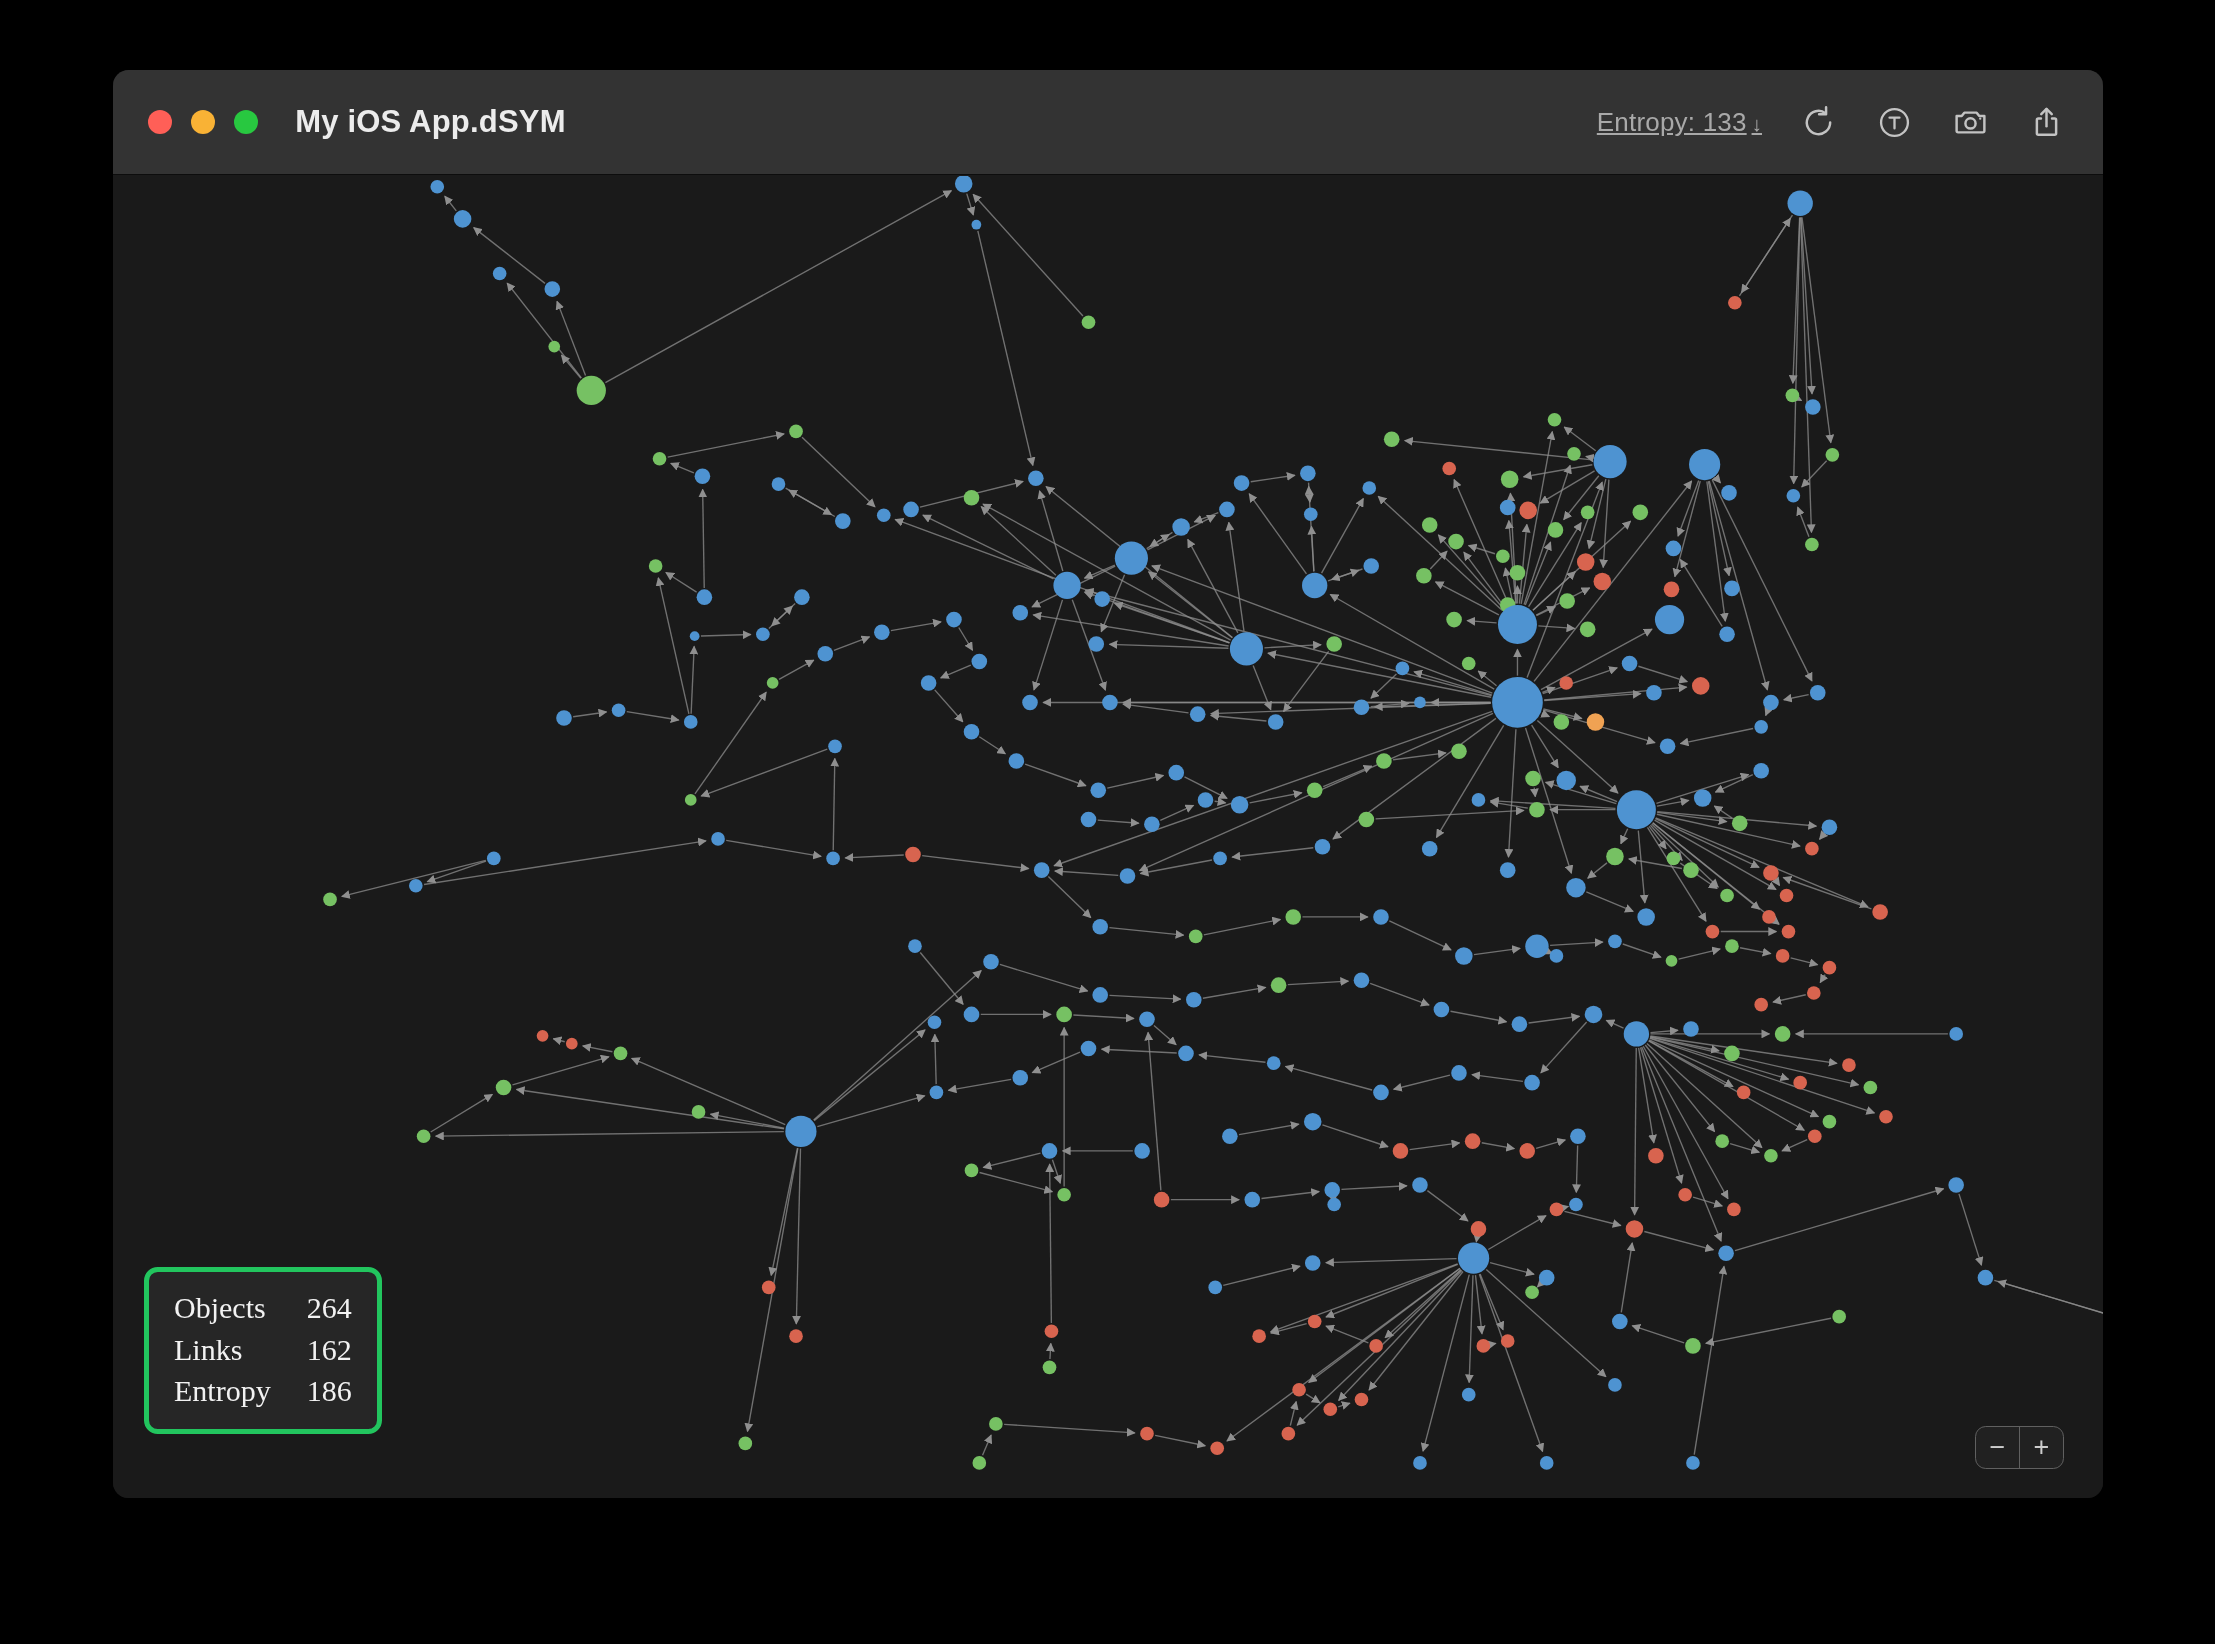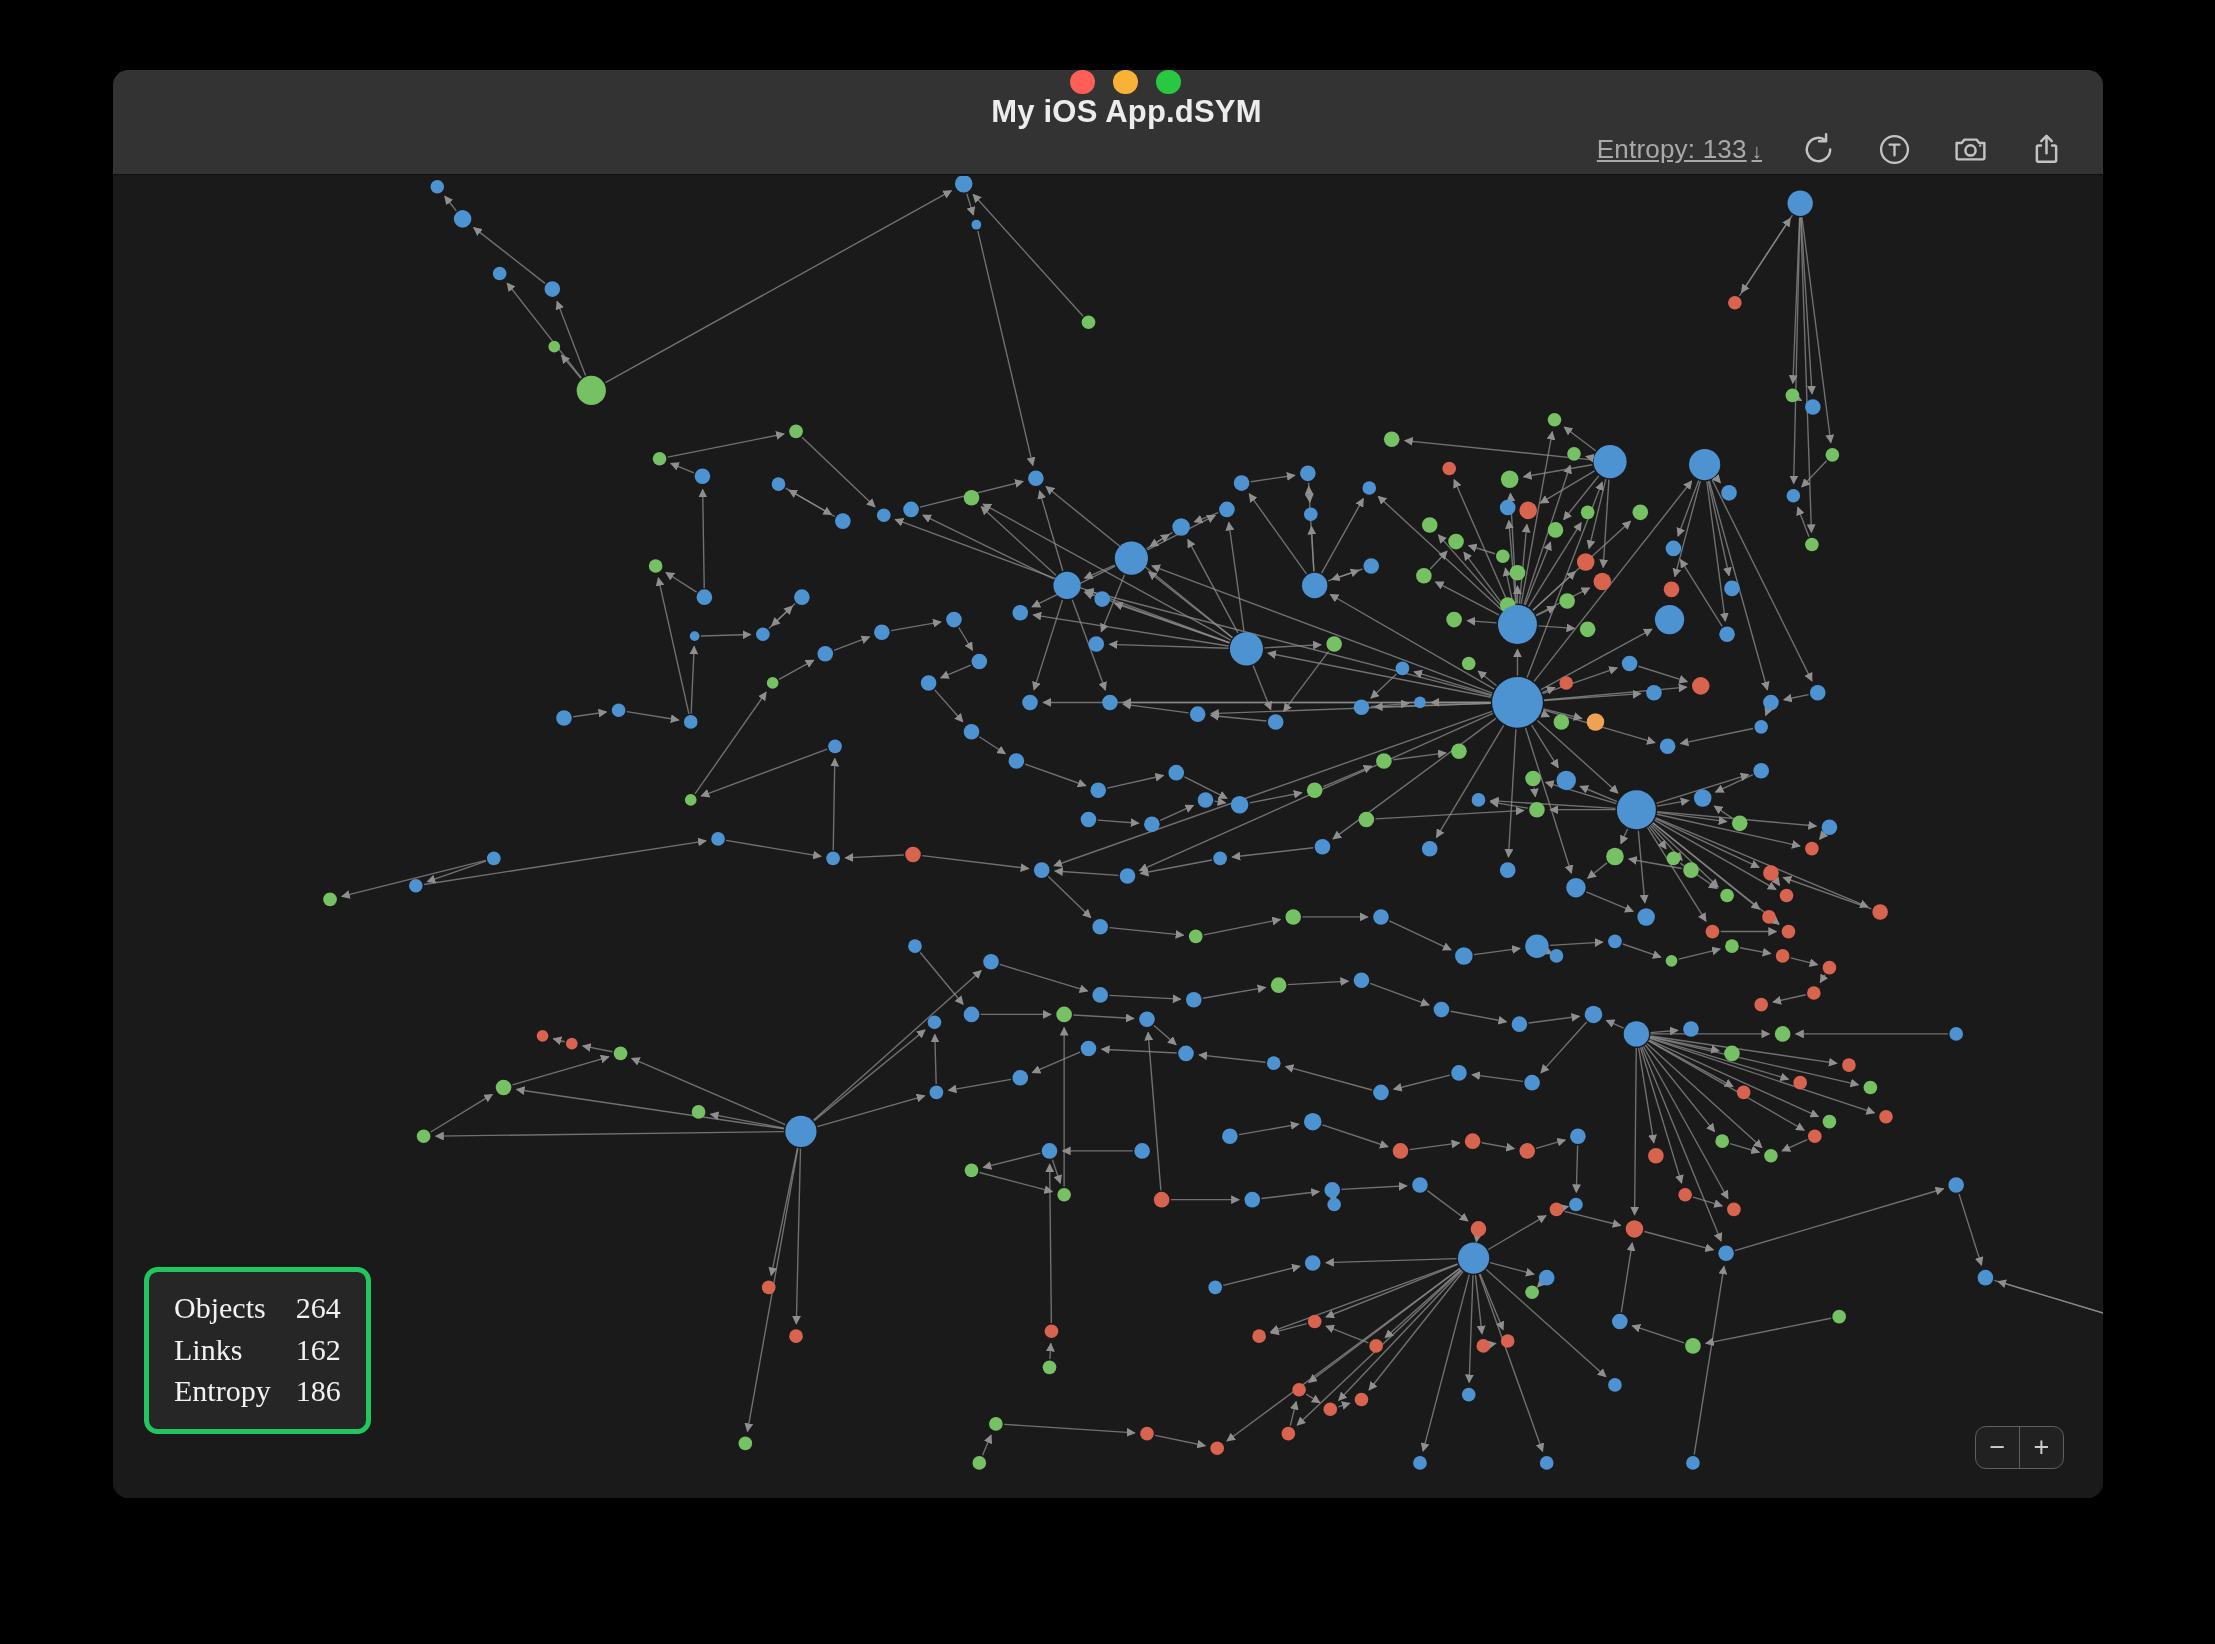--- a/index.html
+++ b/index.html
@@ -31,21 +31,20 @@
   #titlebar {
     position: absolute;
     left: 0; top: 0;
     width: 100%;
     height: 105px;
     background: #333333;
     border-bottom: 1px solid #0d0d0d;
     box-sizing: border-box;
     display: flex;
     align-items: center;
-    flex-direction: column;
   }
 
   #traffic-lights {
     display: flex;
     align-items: center;
     gap: 18.5px;
     margin-left: 35px;
   }
   .traffic-light {
     width: 24.4px;
@@ -120,21 +119,21 @@
     font-family: "Liberation Serif", "DejaVu Serif", serif;
     font-size: 30px;
     line-height: 1.38;
   }
   .stat-row {
     display: flex;
     justify-content: space-between;
     gap: 25px;
     white-space: nowrap;
   }
-  .stat-value { font-variant-numeric: tabular-nums; }
+  .stat-value { font-variant-numeric: tabular-nums; margin-left: 11px; }
 
   
   #zoom-control {
     position: absolute;
     right: 39px;
     bottom: 29px;
     display: flex;
     align-items: stretch;
     border: 1px solid #606060;
     border-radius: 10.7px;

